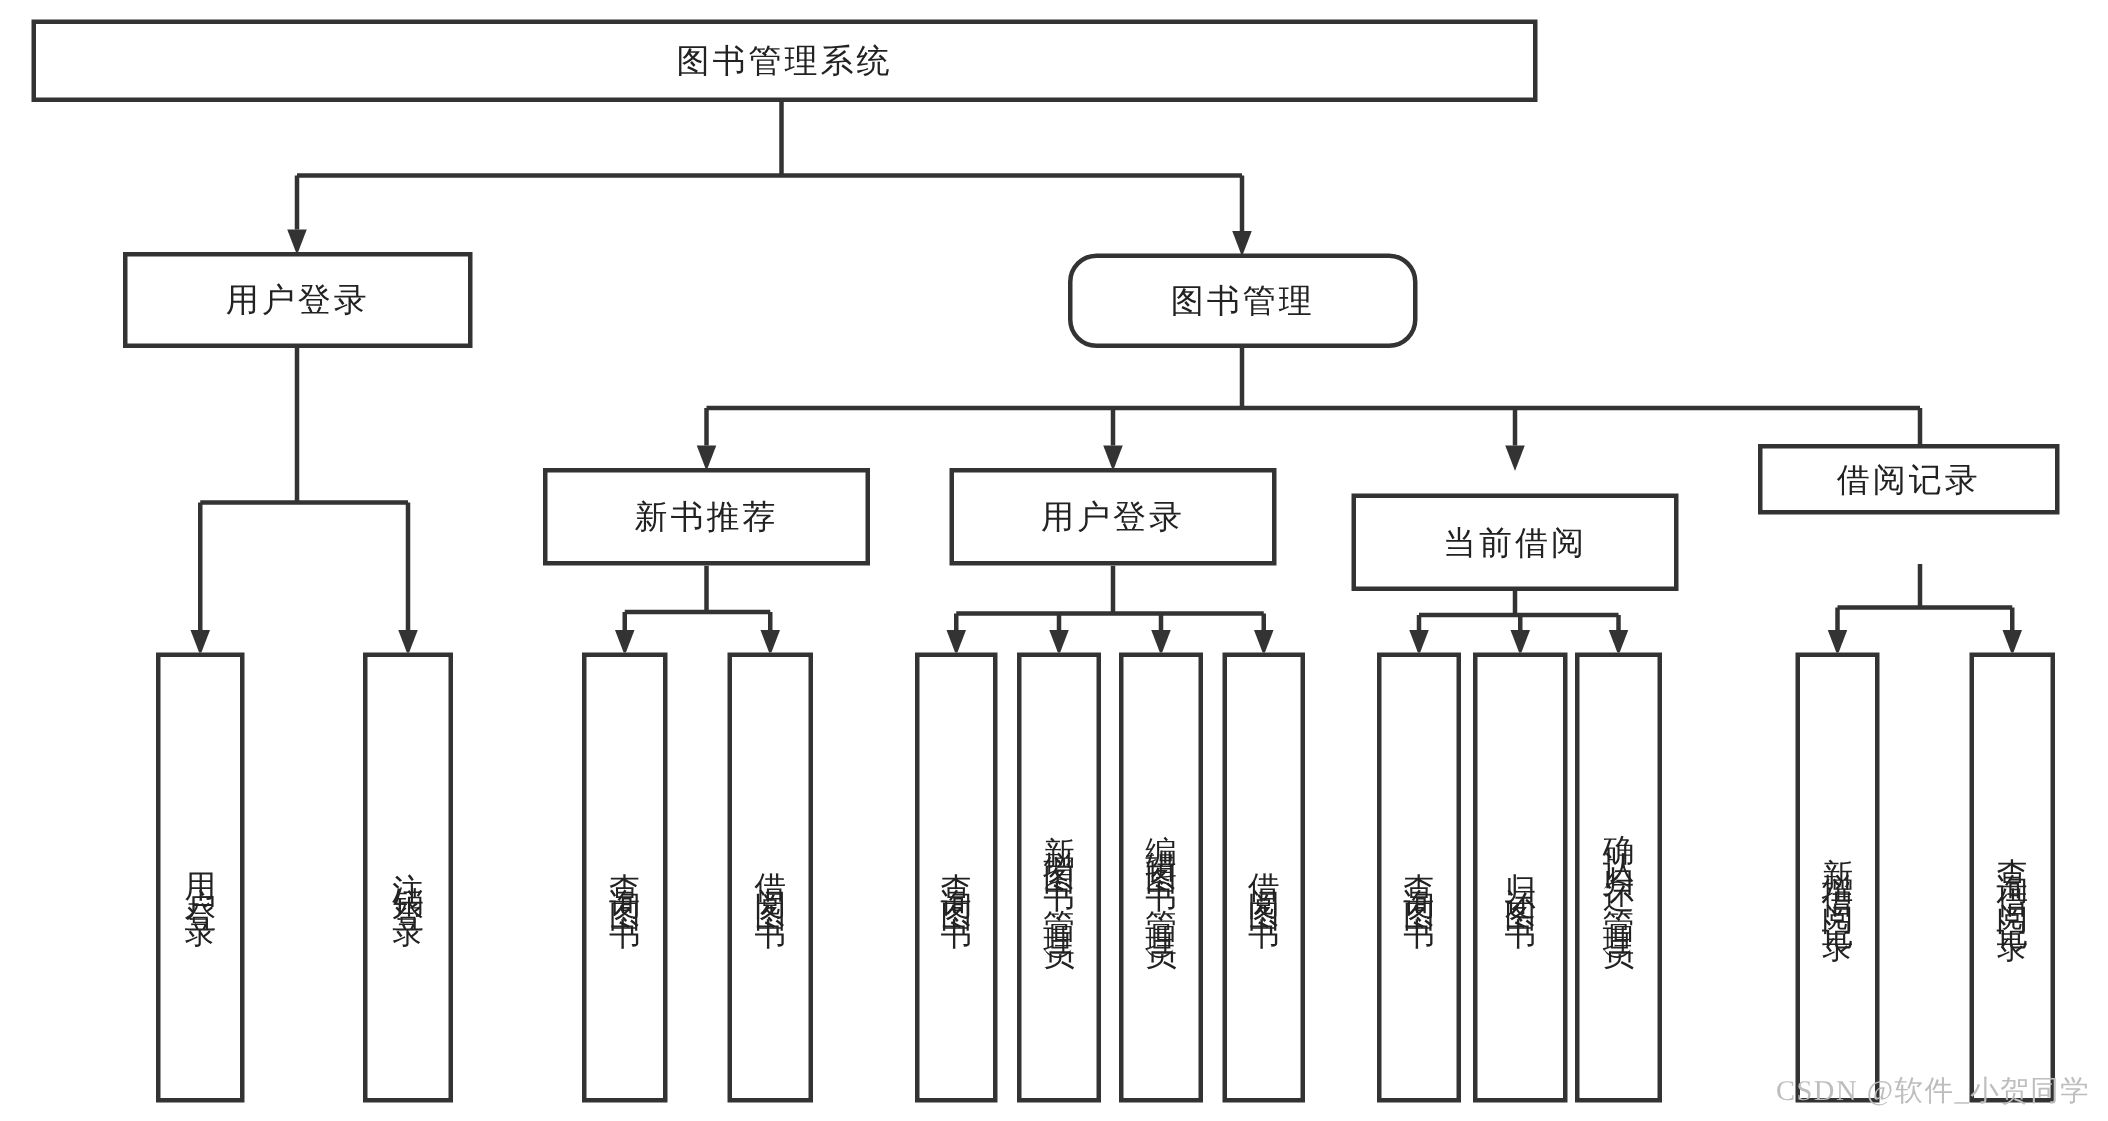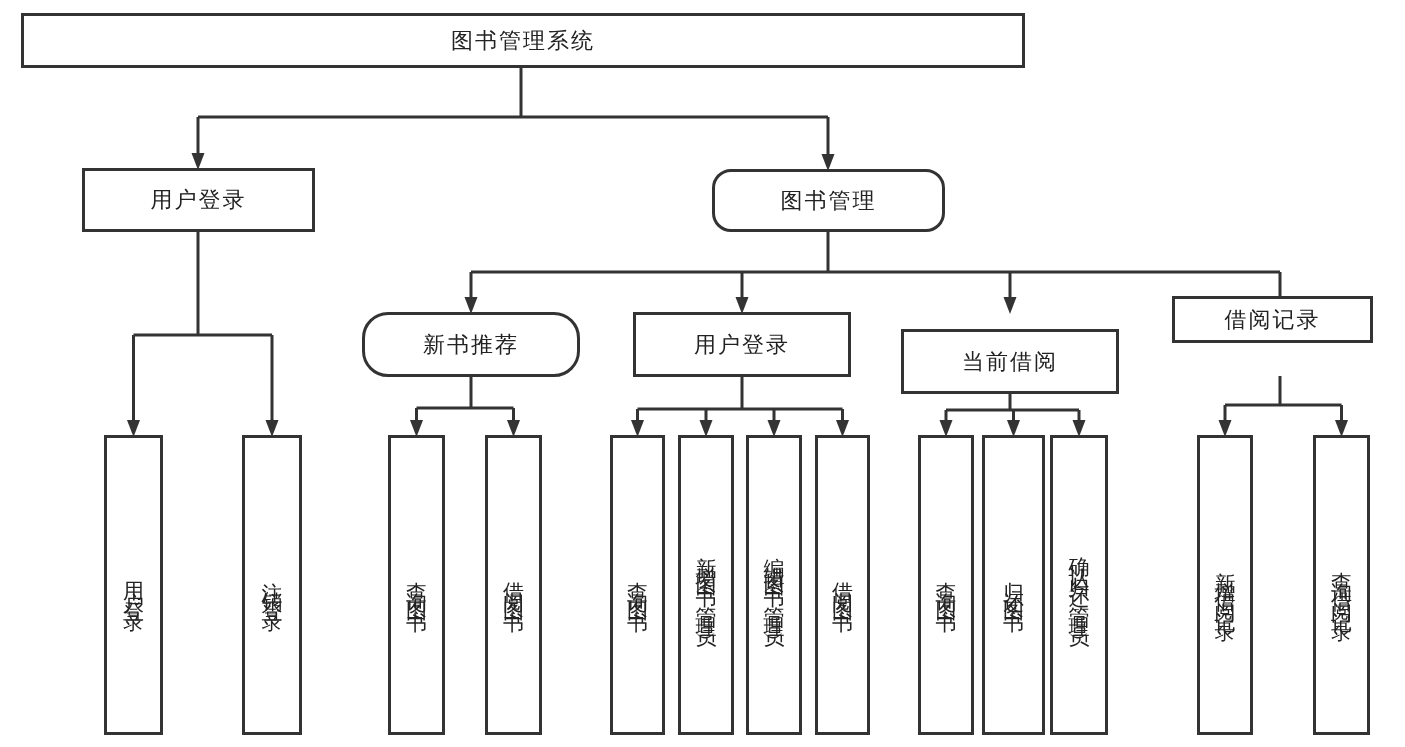--- a/index.html
+++ b/index.html
@@ -97,31 +97,32 @@
       <line x1="1225" y1="405" x2="1341.5" y2="405" stroke="#333333" stroke-width="3"></line>
       <line x1="1225" y1="405" x2="1225" y2="420" stroke="#333333" stroke-width="3"></line>
       <polygon points="1225,437 1218.5,420 1231.5,420" fill="#333333"></polygon>
       <line x1="1341.5" y1="405" x2="1341.5" y2="420" stroke="#333333" stroke-width="3"></line>
       <polygon points="1341.5,437 1335,420 1348,420" fill="#333333"></polygon>
     </svg>
   <div id="nodes">
       <div class="node" style="left: 21px; top: 13px; width: 1004px; height: 55px;">图书管理系统</div>
       <div class="node" style="left: 82px; top: 168px; width: 233px; height: 64px;">用户登录</div>
       <div class="node" style="left: 712px; top: 169px; width: 233px; height: 63px; border-radius: 19px;">图书管理</div>
-      <div class="node" style="left: 362px; top: 312px; width: 218px; height: 65px; border-radius: 26px;">新书推荐</div>
+      <div class="node" style="left: 362px; top: 312px; width: 218px; height: 65px;">新书推荐</div>
       <div class="node" style="left: 633px; top: 312px; width: 218px; height: 65px;">用户登录</div>
       <div class="node" style="left: 901px; top: 312px; width: 218px; height: 65px; margin-top: 17px;">当前借阅</div>
       <div class="node" style="left: 1172px; top: 296px; width: 201px; height: 47px;">借阅记录</div>
       <div class="node vertical" style="left: 104px; top: 435px; width: 59px; height: 300px;">用户登录</div>
       <div class="node vertical" style="left: 242px; top: 435px; width: 60px; height: 300px;">注销登录</div>
       <div class="node vertical" style="left: 388px; top: 435px; width: 57px; height: 300px;">查询图书</div>
       <div class="node vertical" style="left: 485px; top: 435px; width: 57px; height: 300px;">借阅图书</div>
       <div class="node vertical" style="left: 610px; top: 435px; width: 55px; height: 300px;">查询图书</div>
       <div class="node vertical" style="left: 678px; top: 435px; width: 56px; height: 300px;">新增图书（管理员）</div>
       <div class="node vertical" style="left: 746px; top: 435px; width: 56px; height: 300px;">编辑图书（管理员）</div>
       <div class="node vertical" style="left: 815px; top: 435px; width: 55px; height: 300px;">借阅图书</div>
       <div class="node vertical" style="left: 918px; top: 435px; width: 56px; height: 300px;">查询图书</div>
       <div class="node vertical" style="left: 982px; top: 435px; width: 63px; height: 300px;">归还图书</div>
       <div class="node vertical" style="left: 1050px; top: 435px; width: 58px; height: 300px;">确认归还（管理员）</div>
       <div class="node vertical" style="left: 1197px; top: 435px; width: 56px; height: 300px;">新增借阅记录</div>
       <div class="node vertical" style="left: 1313px; top: 435px; width: 57px; height: 300px;">查询借阅记录</div>
     </div>
+  <div id="watermark" style="color: rgb(189, 189, 189);">CSDN @软件_小贺同学</div>
 </div>
 
 </body></html>

